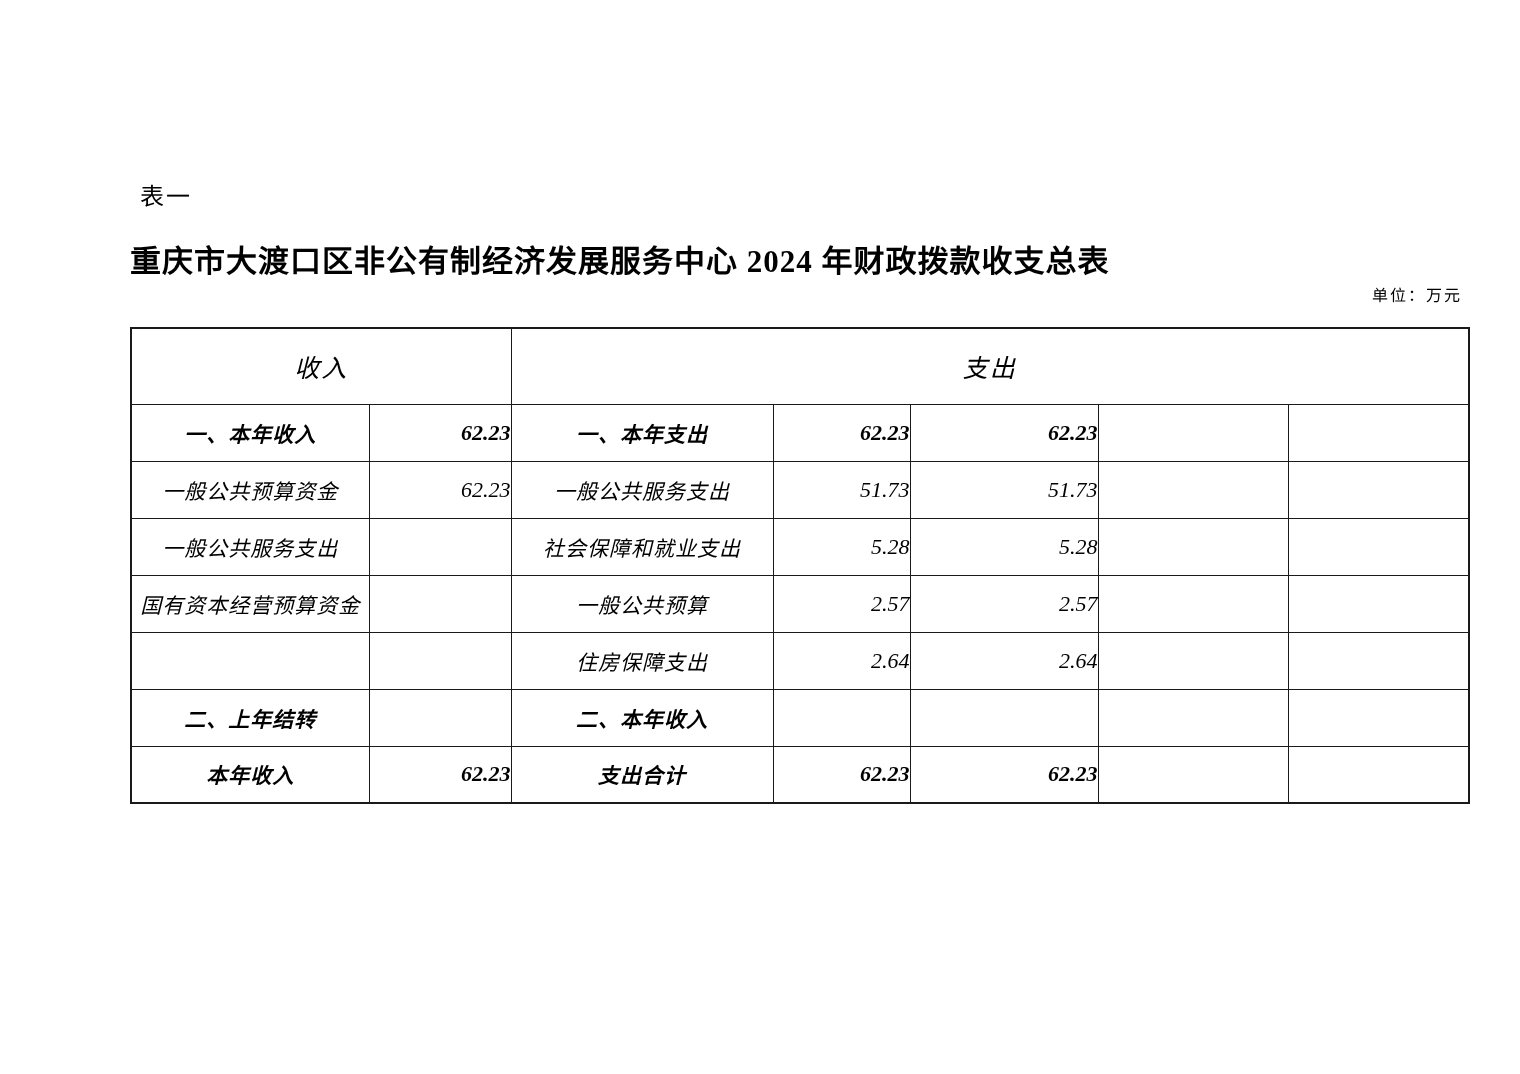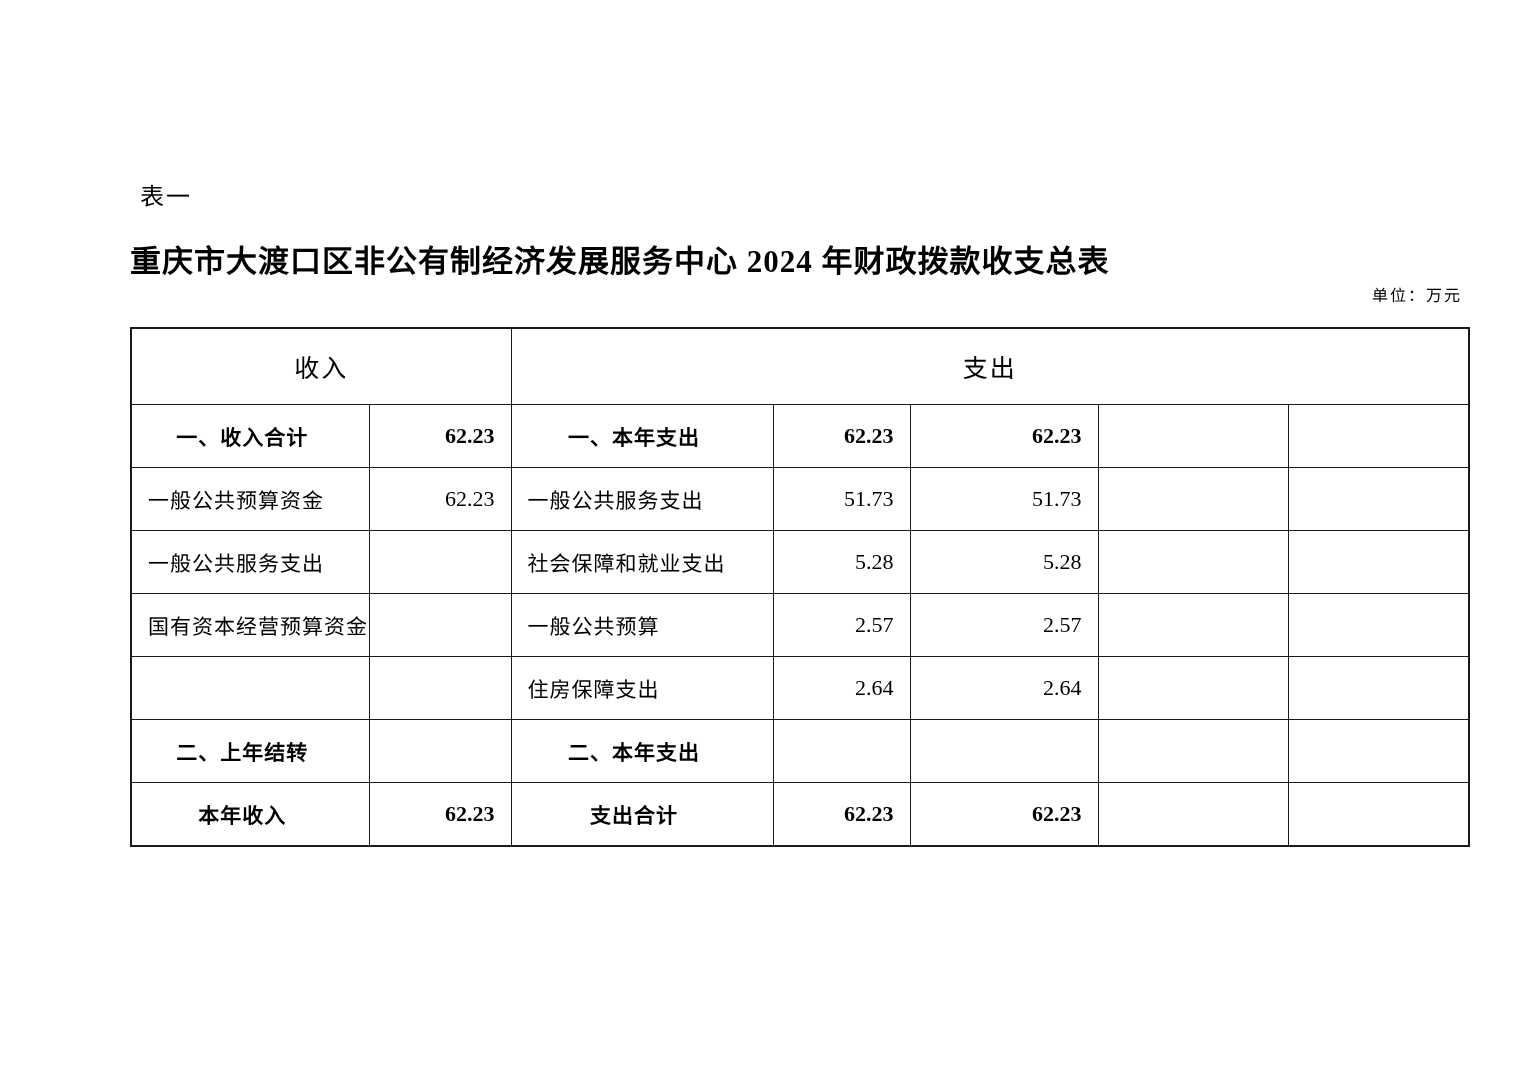--- a/index.html
+++ b/index.html
@@ -31,39 +31,40 @@
     letter-spacing:2px;
   }
 
   table.budget{
     position:absolute;left:130px;top:327px;
     width:1338px;border-collapse:collapse;table-layout:fixed;
     border:2px solid #1a1a1a;
   }
   table.budget td,table.budget th{
     border:1.5px solid #1a1a1a;
-    padding:16px;vertical-align:middle;
+    padding:0;vertical-align:middle;
     overflow:hidden;white-space:nowrap;
     font-weight:normal;
+    font-style:italic;
   }
   tr.group-row{height:76px;}
   tr.colhead-row{height:80px;}
   tr.data-row{height:57px;}
 
   .group-cell{
     text-align:center;font-size:25px;font-weight:bold;
     font-family:"Liberation Sans","DejaVu Sans",sans-serif;
     letter-spacing:2px;
   }
   .colhead-cell{
     text-align:center;font-size:21px;font-weight:bold;
     font-family:"Liberation Sans","DejaVu Sans",sans-serif;
   }
   td.item{
-    text-align:left;font-size:21px;
+    text-align:center;font-size:21px;
     padding-left:10px;letter-spacing:1px;
   }
   td.num{
     text-align:right;font-size:22px;
     padding-right:16px;
     font-family:"Liberation Serif","DejaVu Serif",serif;
   }
   tr.emph td.item{
     text-align:center;font-weight:bold;padding-left:0;
   }
@@ -92,21 +93,21 @@
     </colgroup>
 
     <tbody>
         <tr class="group-row">
       <td class="group-cell" colspan="2">收入</td>
       <td class="group-cell" colspan="5">支出</td>
     </tr>
 
 
     <tr class="data-row emph">
-      <td class="item">一、收入合计</td>
+      <td class="item">一、本年收入</td>
       <td class="num">62.23</td>
       <td class="item">一、本年支出</td>
       <td class="num">62.23</td>
       <td class="num">62.23</td>
       <td class="num"></td>
       <td class="num"></td>
     </tr>
 
     <tr class="data-row">
       <td class="item">一般公共预算资金</td>
@@ -144,21 +145,21 @@
       <td class="item">住房保障支出</td>
       <td class="num">2.64</td>
       <td class="num">2.64</td>
       <td class="num"></td>
       <td class="num"></td>
     </tr>
 
     <tr class="data-row emph">
       <td class="item">二、上年结转</td>
       <td class="num"></td>
-      <td class="item">二、本年支出</td>
+      <td class="item">二、本年收入</td>
       <td class="num"></td>
       <td class="num"></td>
       <td class="num"></td>
       <td class="num"></td>
     </tr>
 
     <tr class="data-row emph">
       <td class="item">本年收入</td>
       <td class="num">62.23</td>
       <td class="item">支出合计</td>

